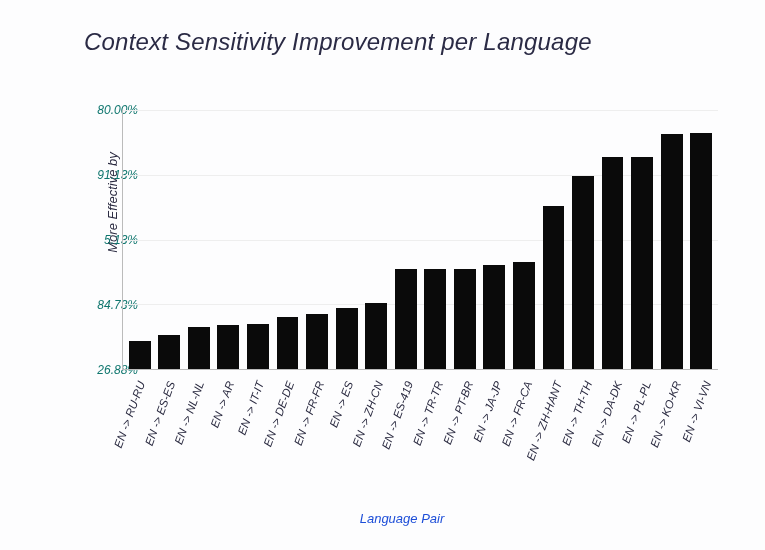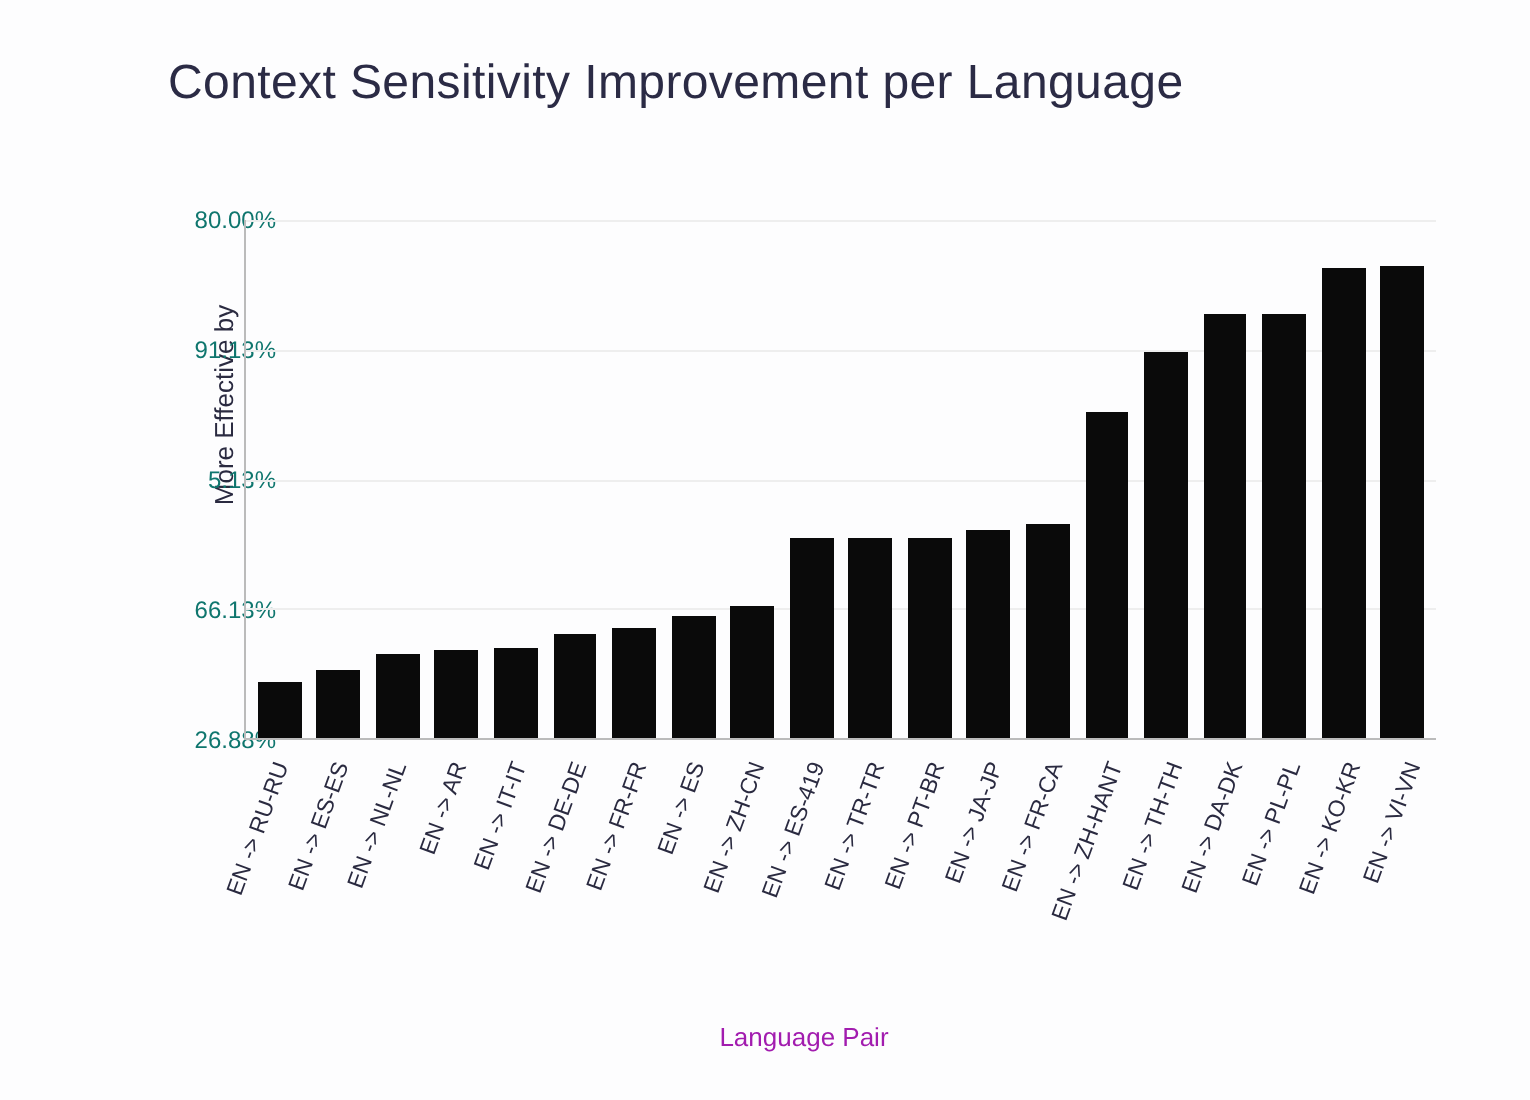--- a/index.html
+++ b/index.html
@@ -1,17 +1,17 @@
 <!DOCTYPE html>
 <html><head>
 <meta charset="utf-8">
 <style>
   * { box-sizing: border-box; margin: 0; padding: 0; }
   html, body { width: 765px; height: 550px; background: #fdfdfe; font-family: "Segoe UI", Arial, sans-serif; }
-  .page { width: 765px; height: 550px; position: relative; }
+  .page { width: 765px; height: 550px; position: relative; font-style: italic; }
   .title {
     position: absolute;
     left: 84px; top: 28px;
     font-size: 24px;
     font-weight: 500;
     color: #2b2b45;
     letter-spacing: 0.2px;
   }
   .chart-wrap {
     position: absolute;
@@ -27,21 +27,21 @@
     transform-origin: center;
     font-size: 13px;
     color: #2a2a40;
   }
   .xlabel {
     position: absolute;
     left: 4px; right: 0;
     bottom: 4px;
     text-align: center;
     font-size: 13px;
-    color: #a21caf;
+    color: #1d4ed8;
     margin-top: 12px;
   }
   .plot {
     position: absolute;
     left: 62px; top: 0;
     width: 596px; height: 260px;
     border-left: 1px solid #bbb;
     border-bottom: 1px solid #bbb;
   }
   .grid {
@@ -102,21 +102,21 @@
 </head>
 <body>
 
 <div class="page">
   <div class="title">Context Sensitivity Improvement per Language</div>
 
   <div class="chart-wrap">
     <div class="ylabel">More Effective by</div>
 
     <div class="ytick" style="top:260px">26.88%</div>
-    <div class="ytick" style="top:195px">66.13%</div>
+    <div class="ytick" style="top:195px">84.73%</div>
     <div class="ytick" style="top:130px">5.13%</div>
     <div class="ytick" style="top:65px">91.13%</div>
     <div class="ytick" style="top:0px">80.00%</div>
 
     <div class="plot">
       <div class="grid" style="top:0%"></div>
       <div class="grid" style="top:25%"></div>
       <div class="grid" style="top:50%"></div>
       <div class="grid" style="top:75%"></div>
       <div class="bars" id="bars">

